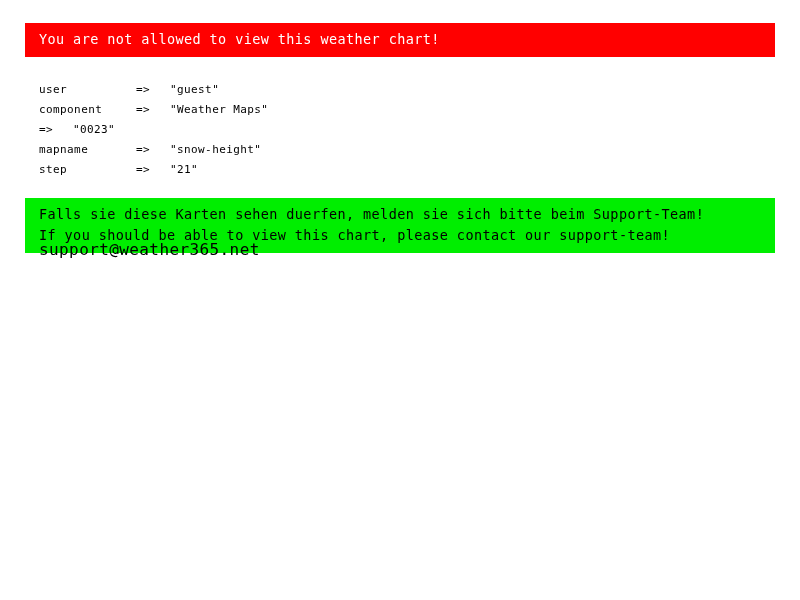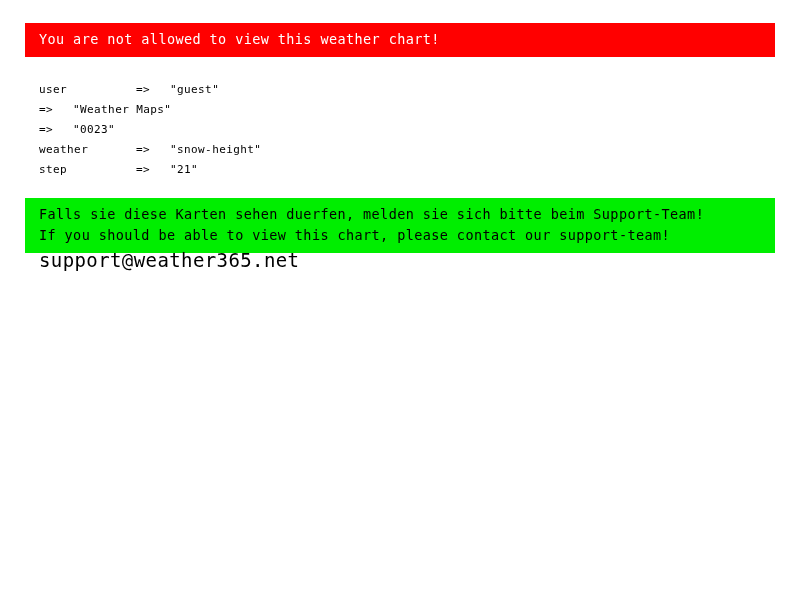--- a/index.html
+++ b/index.html
@@ -63,54 +63,55 @@
   .param-arrow {
     width: 34px;
     flex: 0 0 34px;
   }
   .param-val {
     flex: 1 1 auto;
   }
   .footer {
     position: absolute;
     left: 39px;
-    top: 250px;
+    top: 240px;
     width: 733px;
     display: flex;
     line-height: 20px;
     white-space: pre;
-    font-size: 19px;
+    font-size: 16px;
     letter-spacing: 0.4px;
   }
 </style>
 </head>
 <body>
 
 <div class="page">
 
   <div class="banner banner-error">
     <div class="banner-line">You are not allowed to view this weather chart!</div>
   </div>
 
   <div class="params">
     <div class="param-row">
       <span class="param-key">user</span>
       <span class="param-arrow">=&gt;</span>
       <span class="param-val">"guest"</span>
     </div>
     <div class="param-row">
+      <span class="param-key">component</span>
       <span class="param-arrow">=&gt;</span>
       <span class="param-val">"Weather Maps"</span>
     </div>
     <div class="param-row">
       <span class="param-arrow">=&gt;</span>
       <span class="param-val">"0023"</span>
     </div>
     <div class="param-row">
-      <span class="param-key">weather</span>
+      <span class="param-key">mapname</span>
       <span class="param-arrow">=&gt;</span>
       <span class="param-val">"snow-height"</span>
     </div>
     <div class="param-row">
       <span class="param-key">step</span>
       <span class="param-arrow">=&gt;</span>
       <span class="param-val">"21"</span>
     </div>
   </div>
 

